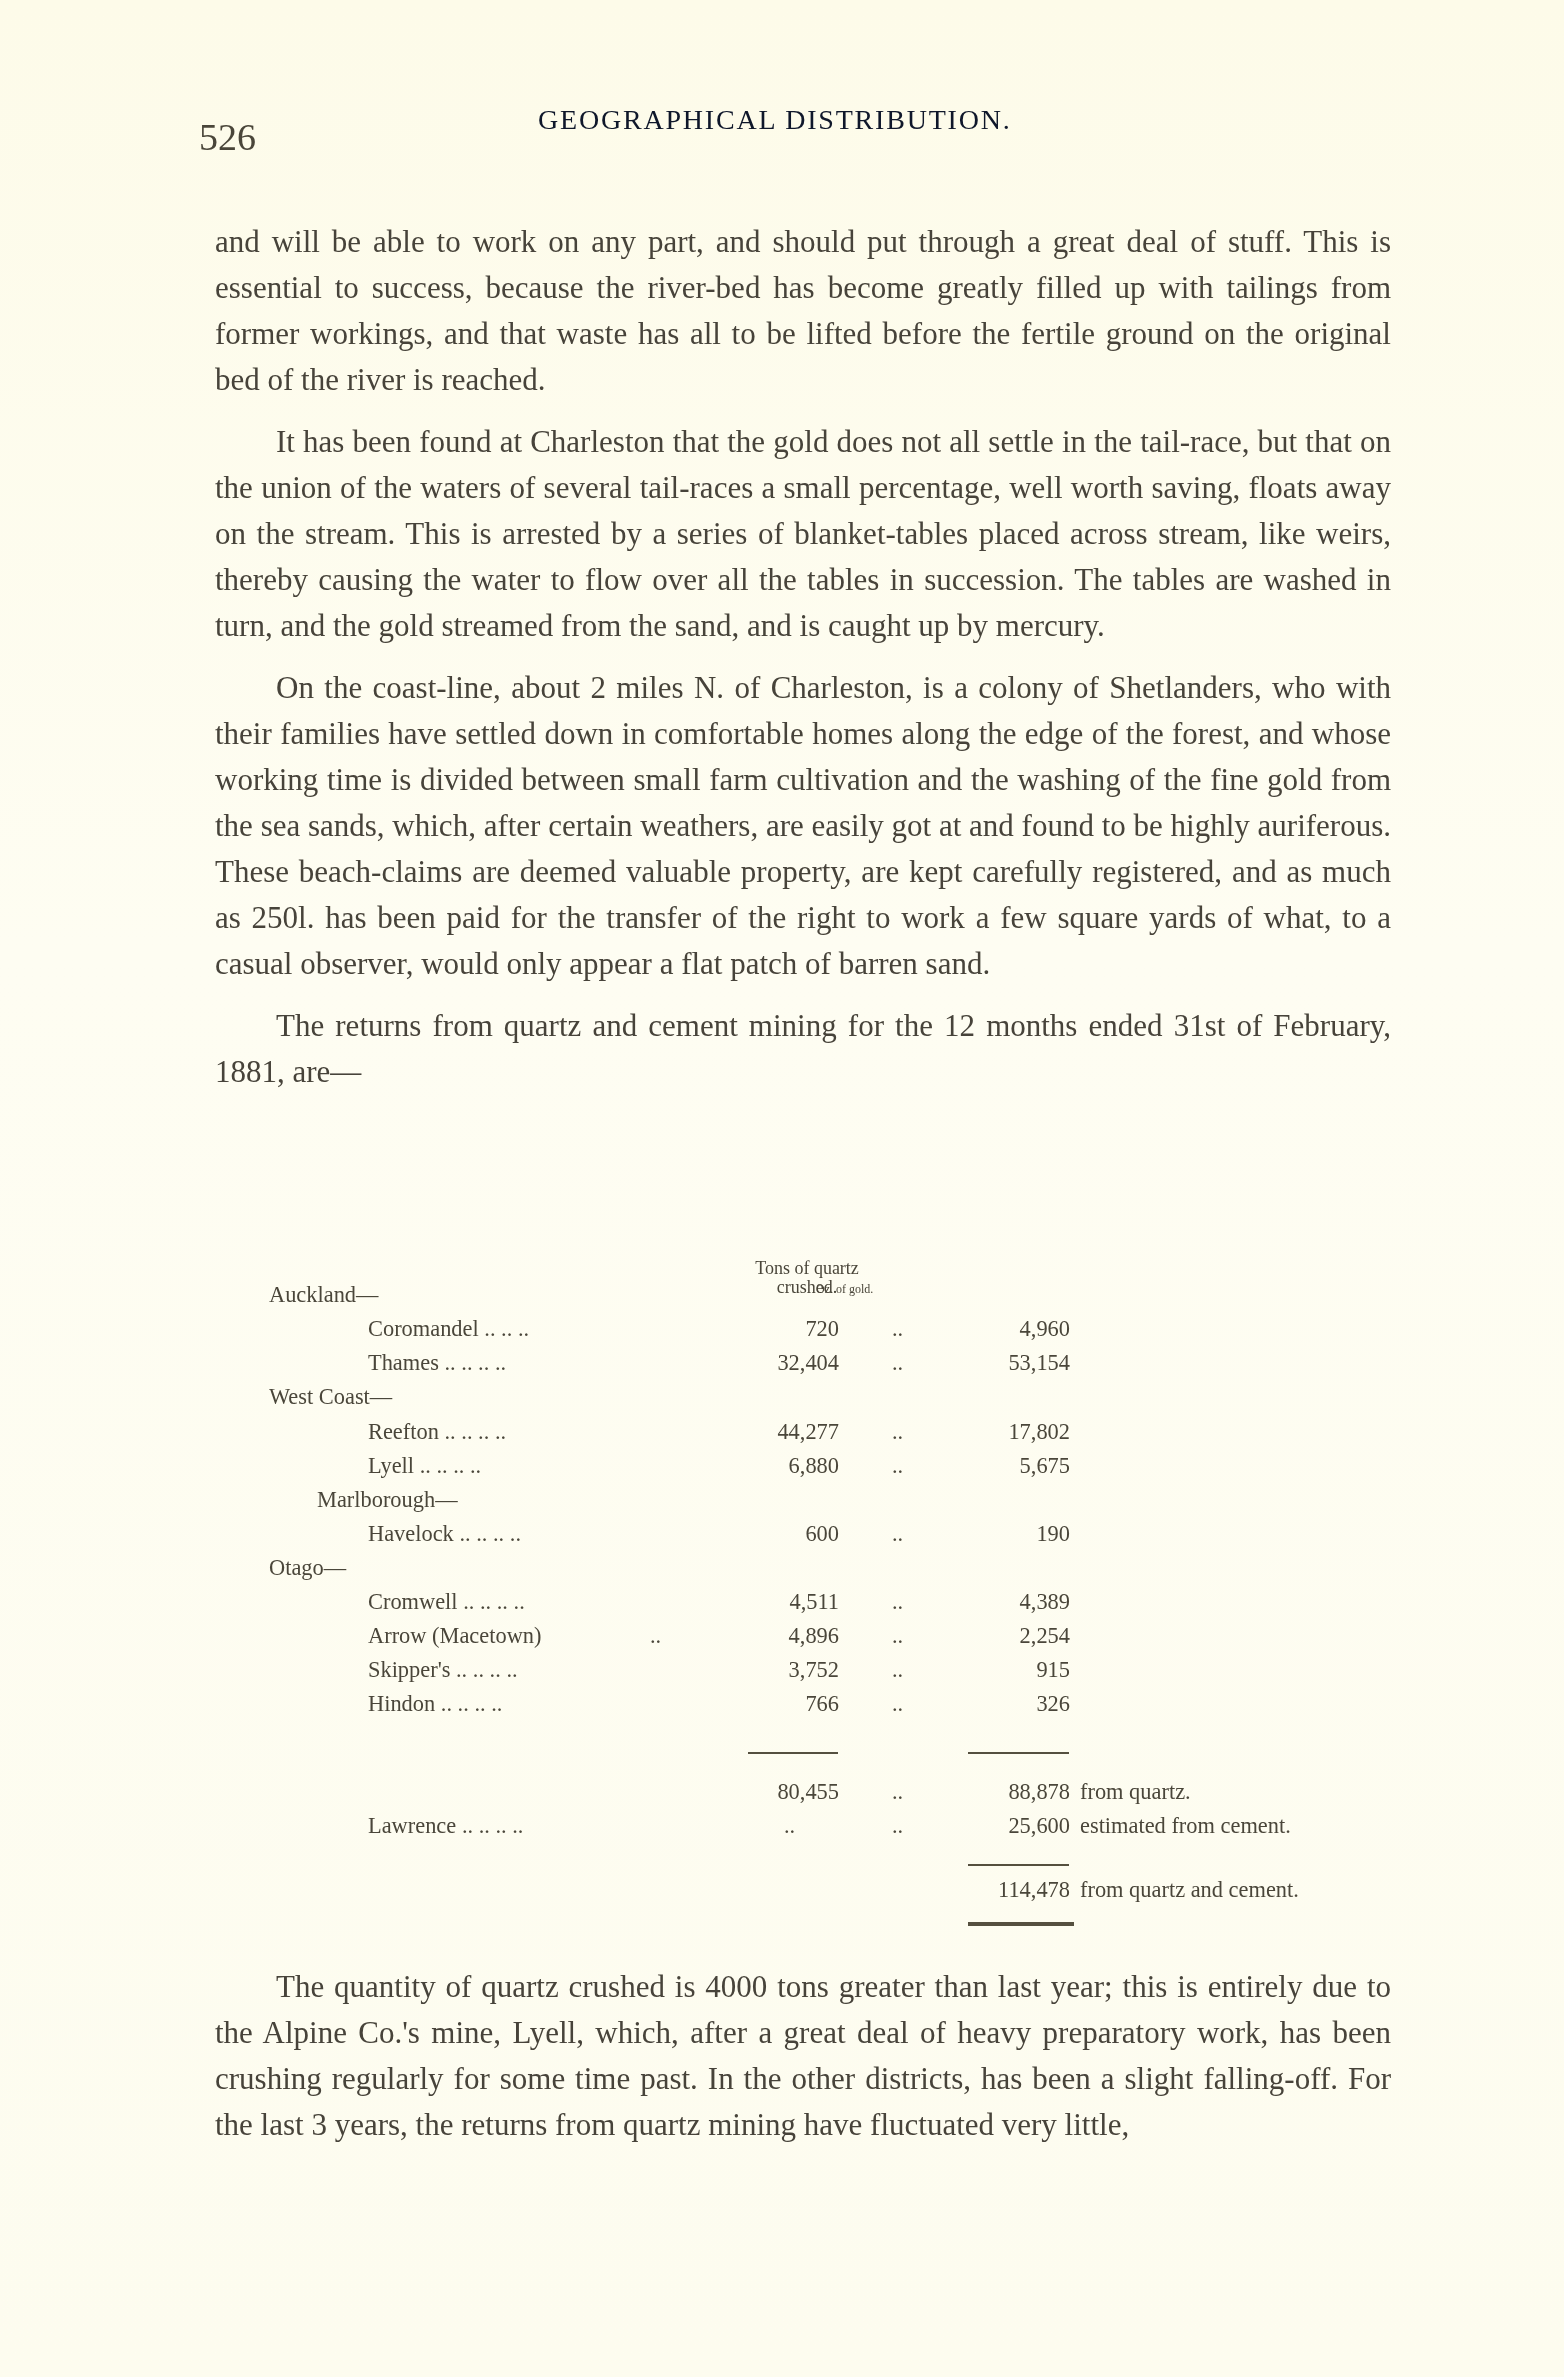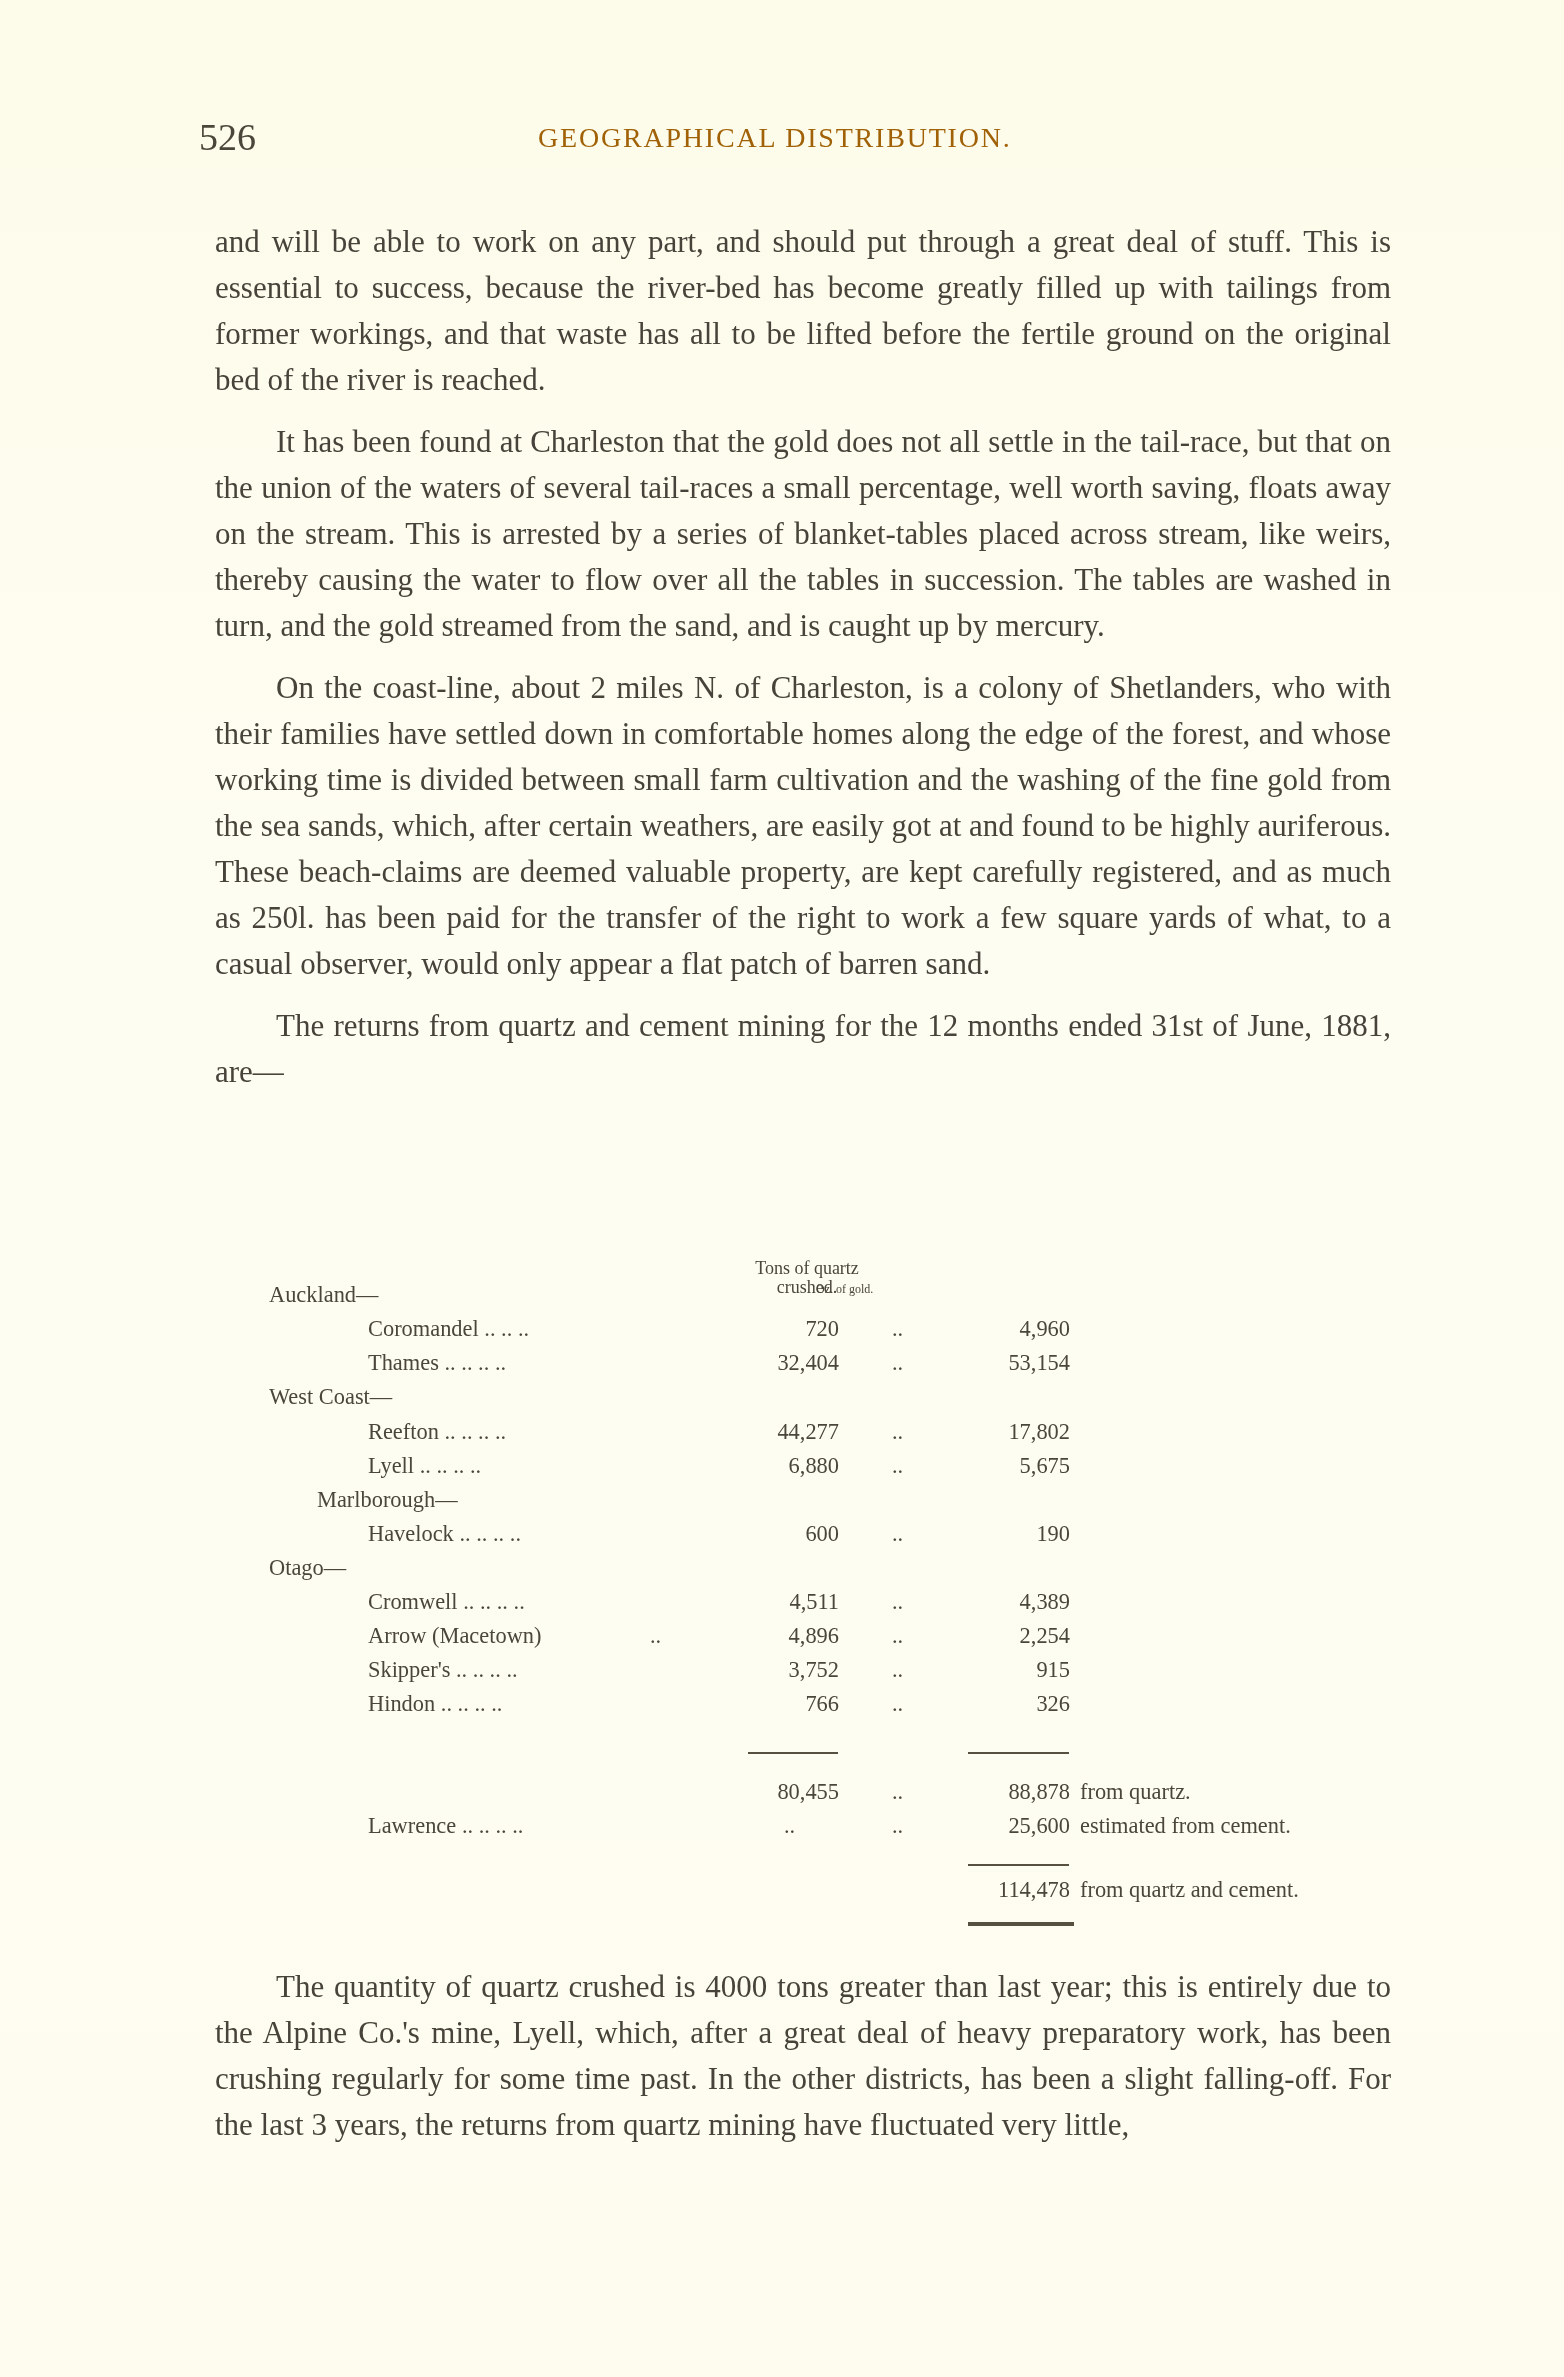--- a/index.html
+++ b/index.html
@@ -3,21 +3,21 @@
 <meta charset="utf-8">
 <style>
   html, body { margin:0; padding:0; }
   body {
     width:1565px; height:2377px; position:relative; overflow:hidden;
     background: linear-gradient(180deg, #fdfbe9 0%, #fefdf2 40%, #fdfcef 100%);
     font-family: "Liberation Serif", "DejaVu Serif", serif;
     color:#4a463a;
   }
   .page-num { position:absolute; left:199px; top:115px; font-size:38px; color:#4a463a; }
-  .running-head { position:absolute; left:538px; top:122px; font-size:28px; letter-spacing:1.8px; color:#a16207; }
+  .running-head { position:absolute; left:538px; top:104px; font-size:28px; letter-spacing:1.8px; color:#0f172a; }
   .body-text {
     position:absolute; left:199px; width:1208px;
     font-size:31px; line-height:46px; text-align:justify; color:#47433a;
   }
   .body-text p { margin:16px; text-indent:61px; }
   .body-text p.noindent { text-indent:0; }
   .p1 { top:203px; }
   .table { position:absolute; left:269px; top:1259px; width:1165px; font-size:22.4px; color:#4a463a; }
   .trow { position:absolute; left:0; height:32px; width:1165px; white-space:nowrap; }
   .trow span { position:absolute; }
@@ -35,21 +35,21 @@
 </head>
 <body>
 
 <div class="page-num">526</div>
 <div class="running-head">GEOGRAPHICAL DISTRIBUTION.</div>
 
 <div class="body-text p1">
   <p class="noindent">and will be able to work on any part, and should put through a great deal of stuff. This is essential to success, because the river-bed has become greatly filled up with tailings from former workings, and that waste has all to be lifted before the fertile ground on the original bed of the river is reached.</p>
   <p>It has been found at Charleston that the gold does not all settle in the tail-race, but that on the union of the waters of several tail-races a small percentage, well worth saving, floats away on the stream. This is arrested by a series of blanket-tables placed across stream, like weirs, thereby causing the water to flow over all the tables in succession. The tables are washed in turn, and the gold streamed from the sand, and is caught up by mercury.</p>
   <p>On the coast-line, about 2 miles N. of Charleston, is a colony of Shetlanders, who with their families have settled down in comfortable homes along the edge of the forest, and whose working time is divided between small farm cultivation and the washing of the fine gold from the sea sands, which, after certain weathers, are easily got at and found to be highly auriferous. These beach-claims are deemed valuable property, are kept carefully registered, and as much as 250l. has been paid for the transfer of the right to work a few square yards of what, to a casual observer, would only appear a flat patch of barren sand.</p>
-  <p>The returns from quartz and cement mining for the 12 months ended 31st of June, 1881, are—</p>
+  <p>The returns from quartz and cement mining for the 12 months ended 31st of February, 1881, are—</p>
 </div>
 
 <div class="table">
   <div class="hdr-tons">
     <div>Tons of quartz</div>
     <div>crushed.</div>
   </div>
   <div class="trow" style="top:23px;">
     <span class="lbl-group">Auckland—</span>
     <span style="left:547px;font-size:12px;">Oz. of gold.</span>

